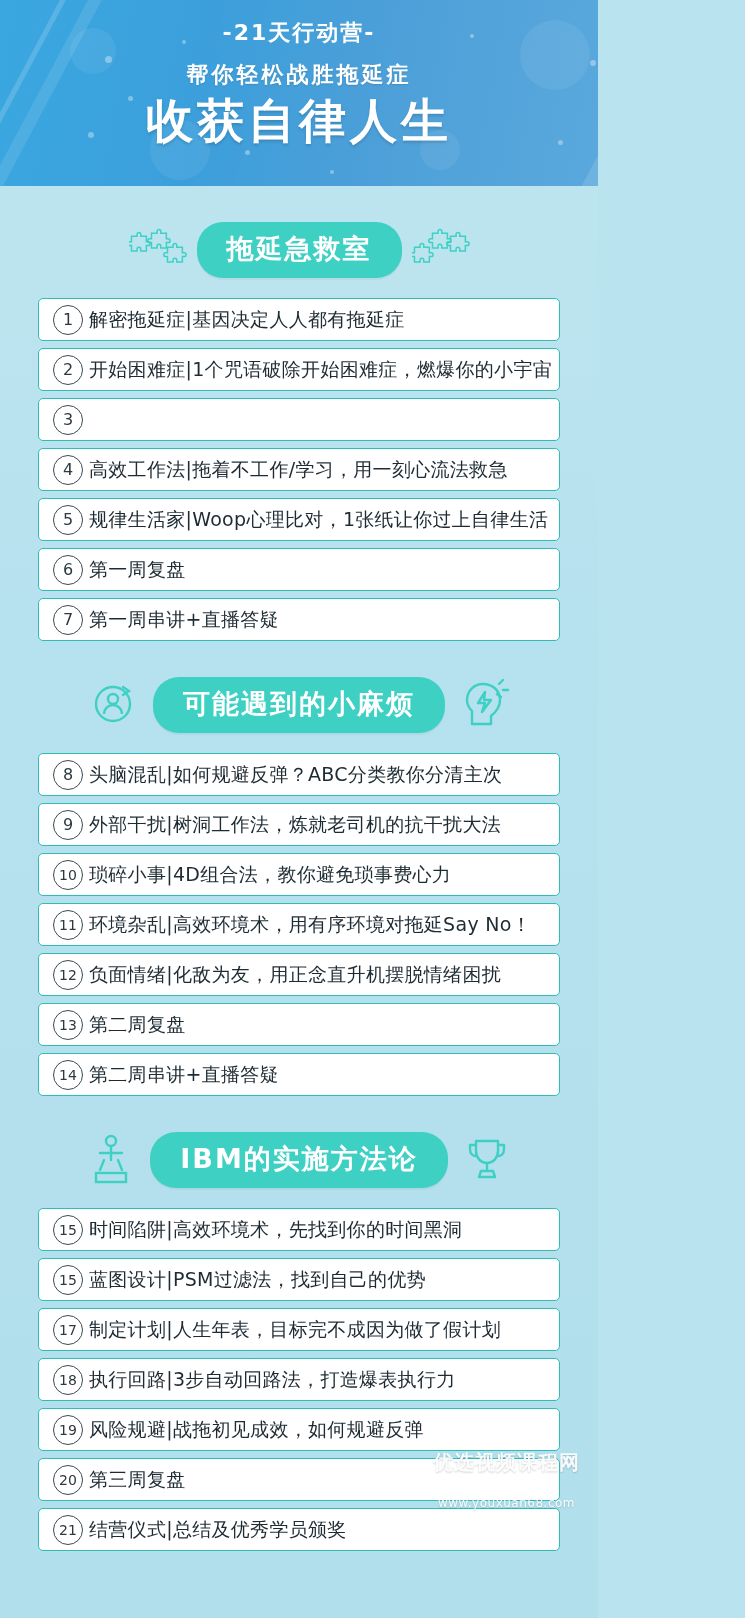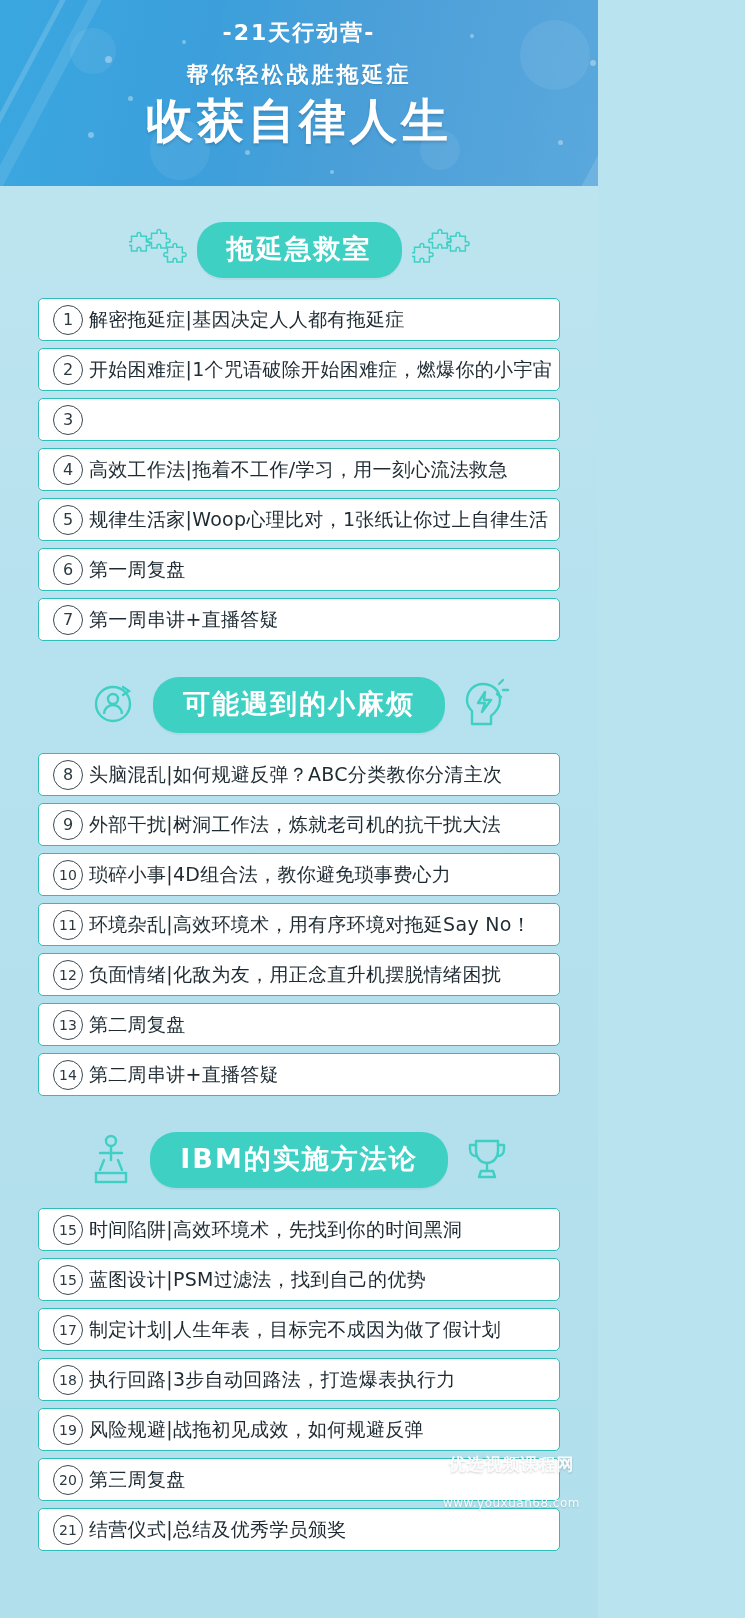--- a/index.html
+++ b/index.html
@@ -159,21 +159,21 @@
     position: absolute;
     right: 18px;
     bottom: 108px;
     text-align: center;
     color: rgba(255,255,255,0.92);
     font-family: "DejaVu Sans", sans-serif;
     z-index: 9;
     pointer-events: none;
   }
   .wm-main {
-    font-size: 17px;
+    font-size: 20px;
     font-weight: bold;
     letter-spacing: 1px;
     text-shadow: 0 1px 2px rgba(0,0,0,0.18);
   }
   .wm-sub {
     font-size: 12px;
     margin-top: 20px;
     letter-spacing: 0.5px;
     text-shadow: 0 1px 2px rgba(0,0,0,0.18);
   }

